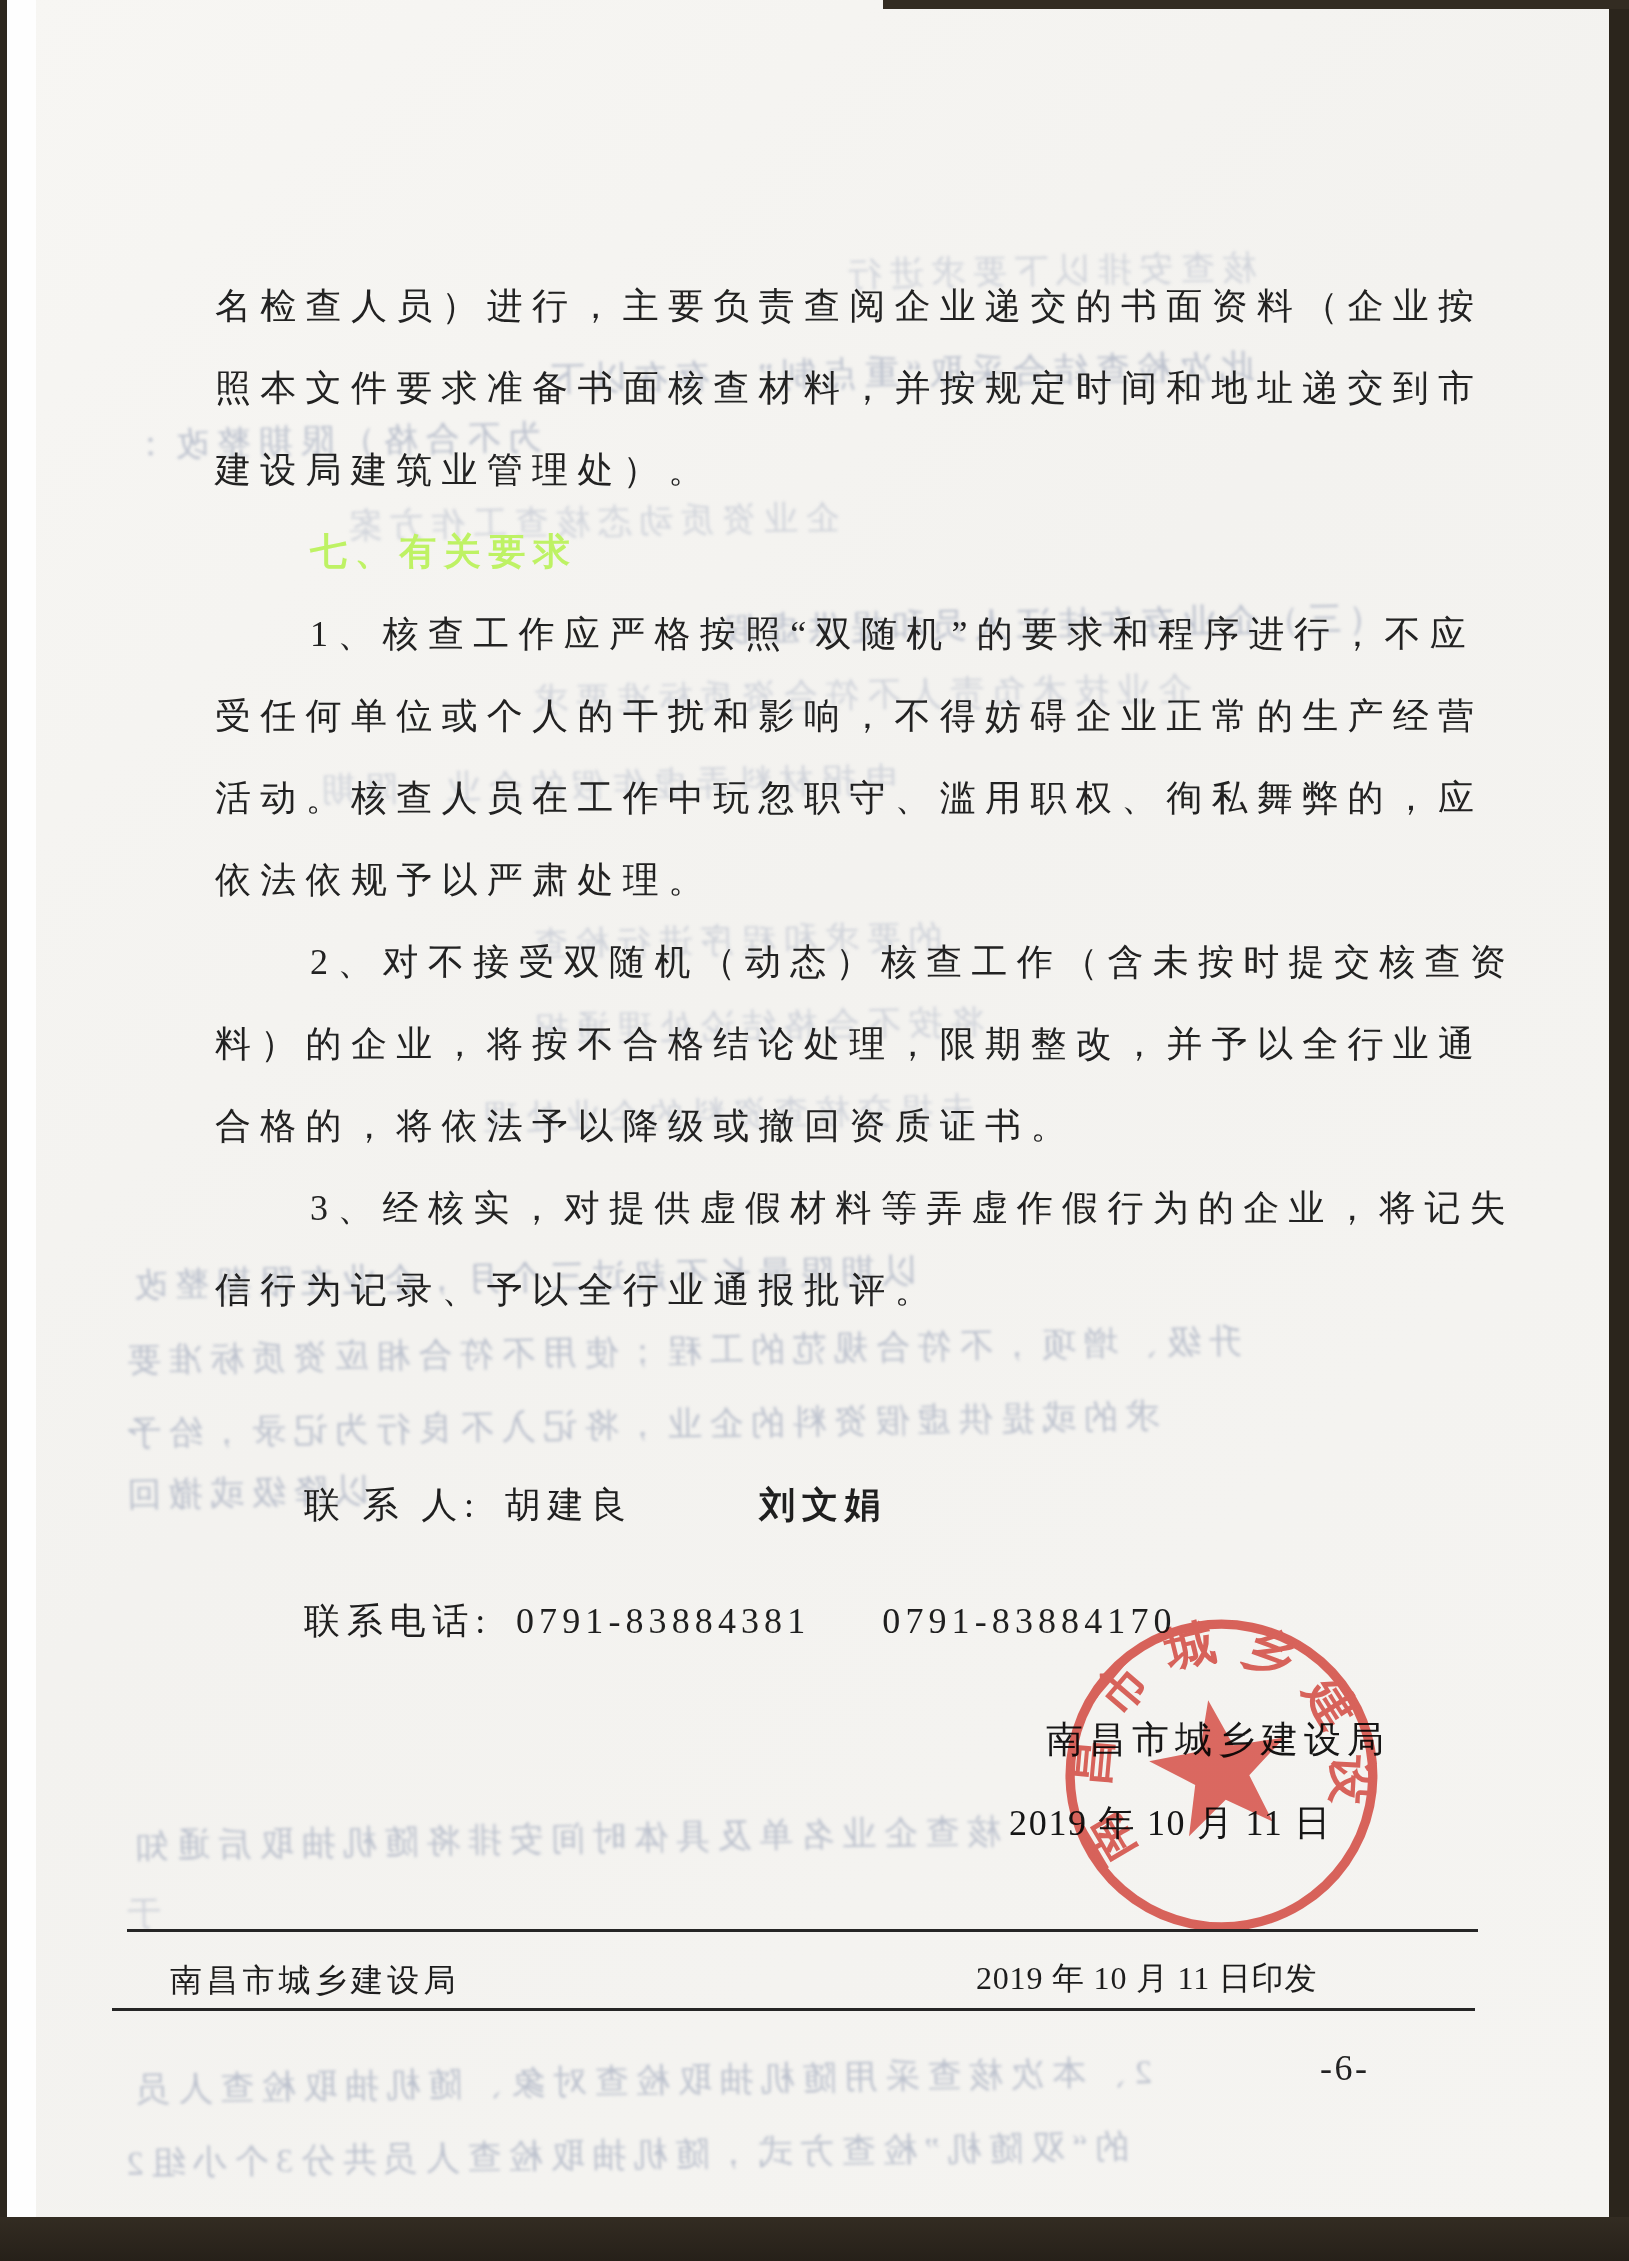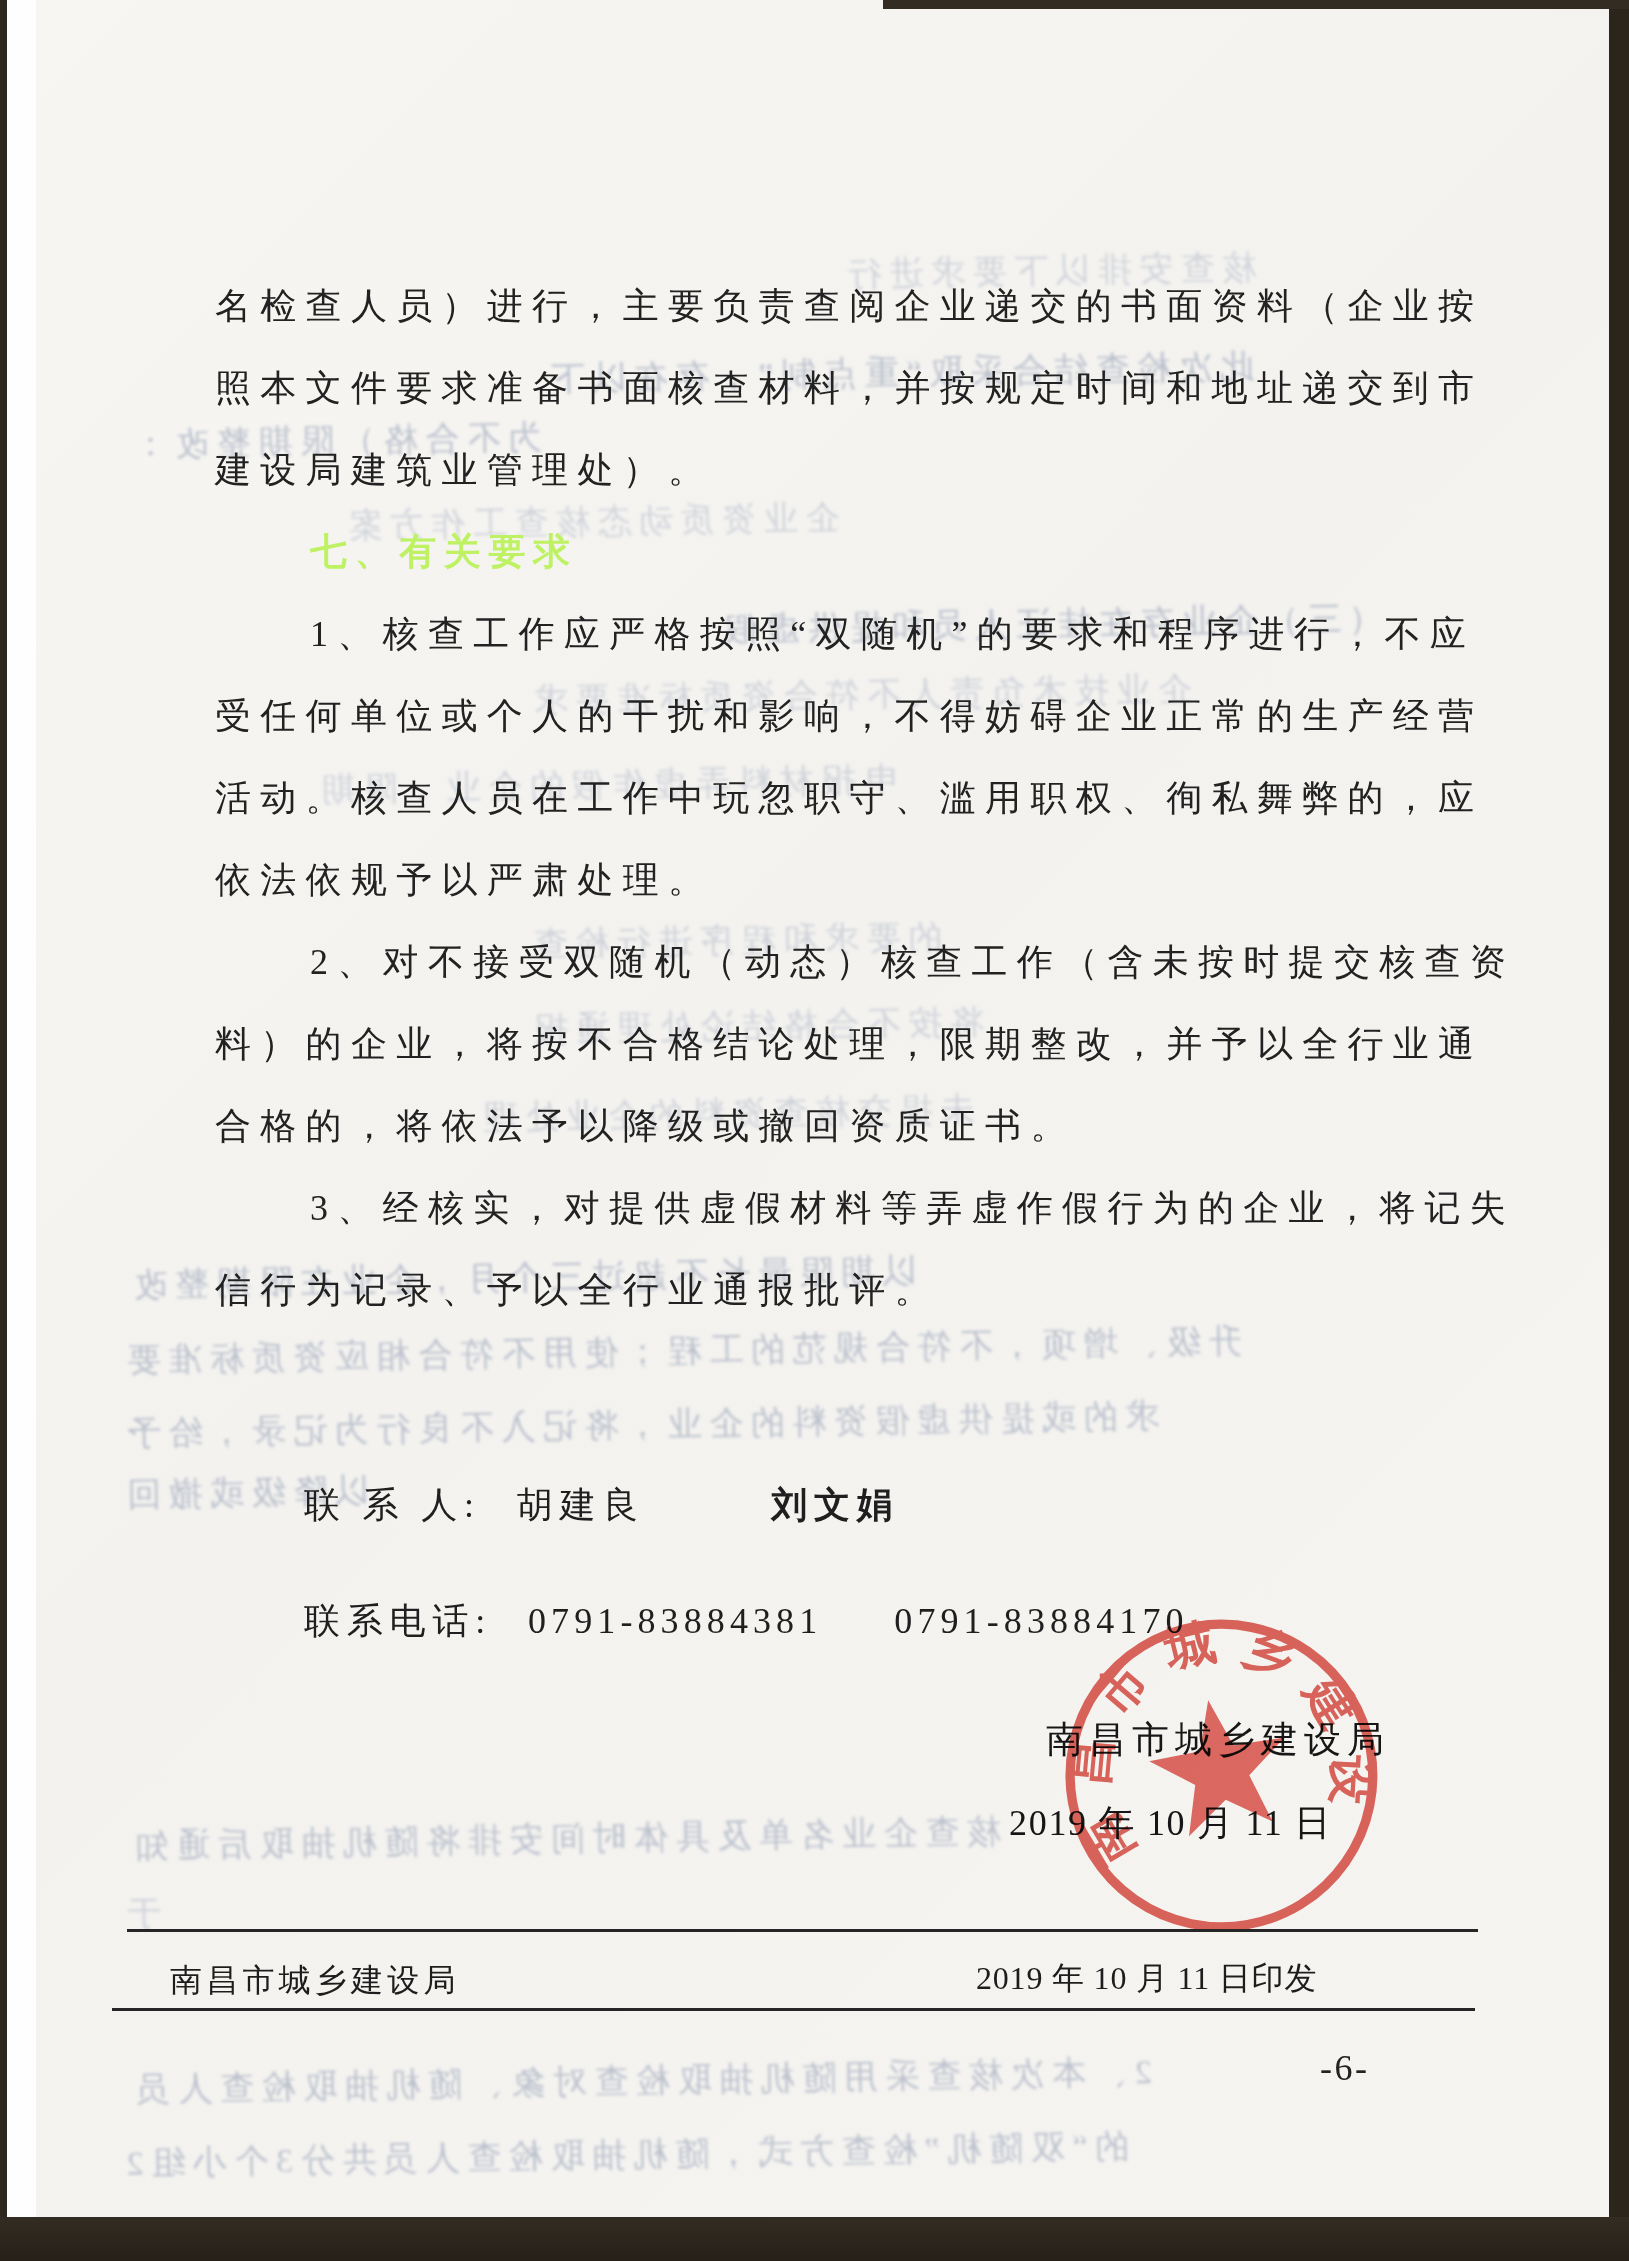--- a/index.html
+++ b/index.html
@@ -16,21 +16,21 @@
   .tline{position:relative;height:82px;display:flex;align-items:center;white-space:nowrap;
          font-size:36px;letter-spacing:9.3px;color:#222;}
   .content{position:absolute;left:215px;top:265px;width:1290px;text-align:right;}
   .indent{padding-left:95px;}
   .bold{font-family:Liberation Sans, sans-serif;font-weight:700;font-size:37px;letter-spacing:7.6px;color:#bef264;}
 
   .contact{position:absolute;left:304px;white-space:nowrap;font-size:36px;color:#1f1f1f;letter-spacing:6.8px;}
   .contact .num{letter-spacing:5.1px;}
   .c1{top:1481px;}
   .c2{top:1597px;}
-  .gap-a{margin-left:36px;}
+  .gap-a{margin-left:24px;}
   .gap-b{margin-left:126px;font-weight:bold;}
   .gap-c{margin-left:72px;text-align:center;}
 
   .sig-org{position:absolute;left:1046px;top:1715px;font-size:37px;letter-spacing:6px;color:#161616;white-space:nowrap;}
   .sig-date{position:absolute;left:1009px;top:1799px;font-size:36px;letter-spacing:1.7px;color:#161616;white-space:nowrap;}
 
   .seal{position:absolute;left:1051px;top:1603px;width:340px;height:340px;
         mix-blend-mode:multiply;opacity:.87;}
 
   .rule{position:absolute;background:#262626;height:3.4px;}

